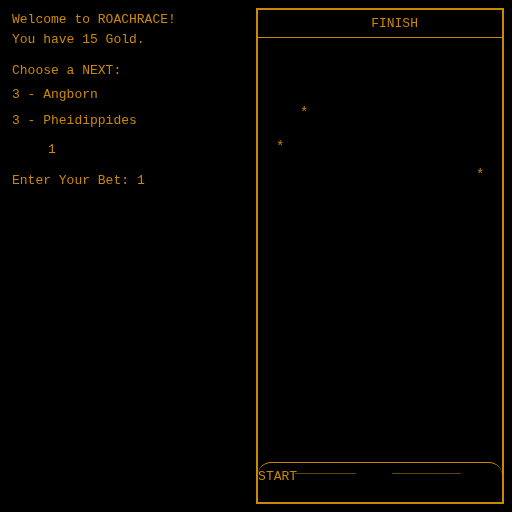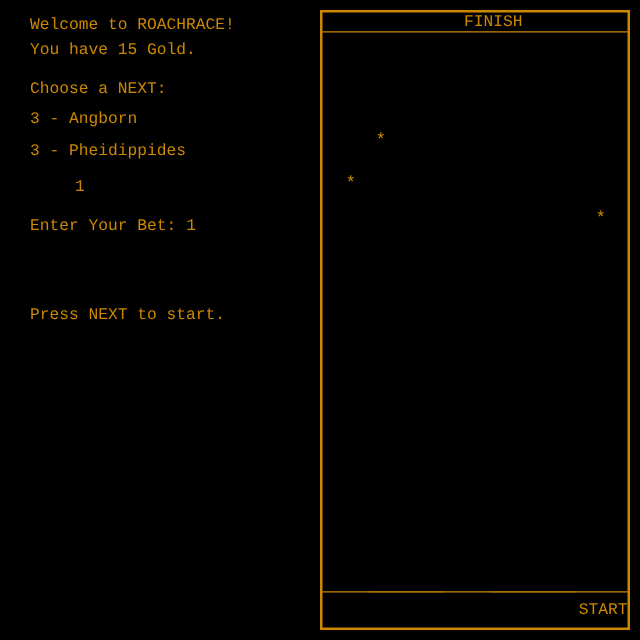--- a/index.html
+++ b/index.html
@@ -20,21 +20,21 @@
 
     .container {
       display: flex;
       width: 512px;
       height: 512px;
       position: relative;
     }
 
     .left-panel {
       width: 260px;
-      padding: 10px 24px;
+      padding: 10px 12px;
       display: flex;
       flex-direction: column;
       gap: 0;
     }
 
     .welcome-text {
       margin-bottom: 2px;
       line-height: 1.5;
     }
 
@@ -85,38 +85,39 @@
       position: relative;
       border: 2px solid #cc8800;
       margin: 8px 8px 8px 0;
     }
 
     .finish-bar {
       position: absolute;
       top: 0;
       left: 0;
       right: 0;
-      height: 16px;
+      height: 28px;
       border-bottom: 1px solid #cc8800;
       display: flex;
       align-items: center;
       justify-content: center;
       padding-left: 29px;
     }
 
     .start-bar {
       position: absolute;
-      bottom: 1px;
+      bottom: 12px;
       left: 0;
       right: 0;
       height: 28px;
       border-top: 1px solid #cc8800;
       display: flex;
       align-items: center;
-      justify-content: flex-end;
+      justify-content: flex-start;
+      border-radius: 13px;
     }
 
     .race-area {
       position: absolute;
       top: 28px;
       bottom: 28px;
       left: 0;
       right: 0;
     }
 
@@ -152,21 +153,20 @@
     <div class="spacer"></div>
 
     <div class="input-section">
       <span>Enter Your Bet:</span>
       <span class="bet-value">1</span>
     </div>
 
     <div class="spacer"></div>
     <div class="spacer"></div>
 
-    <div class="press-text">Press NEXT to start.</div>
 
     <div class="spacer"></div>
 
   </div>
 
   <div class="right-panel">
     <div class="finish-bar">
       <span>FINISH</span>
     </div>
 

